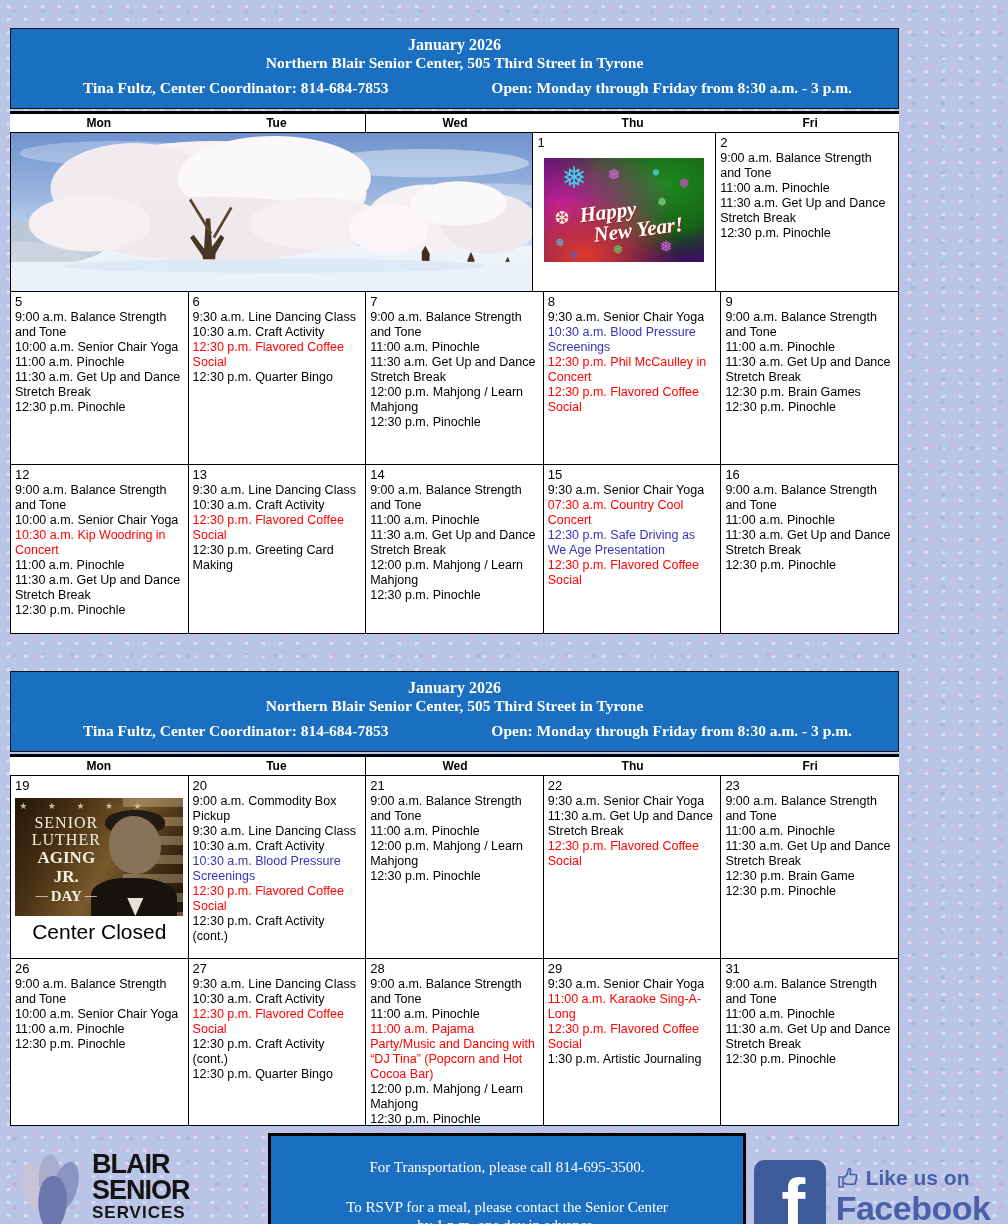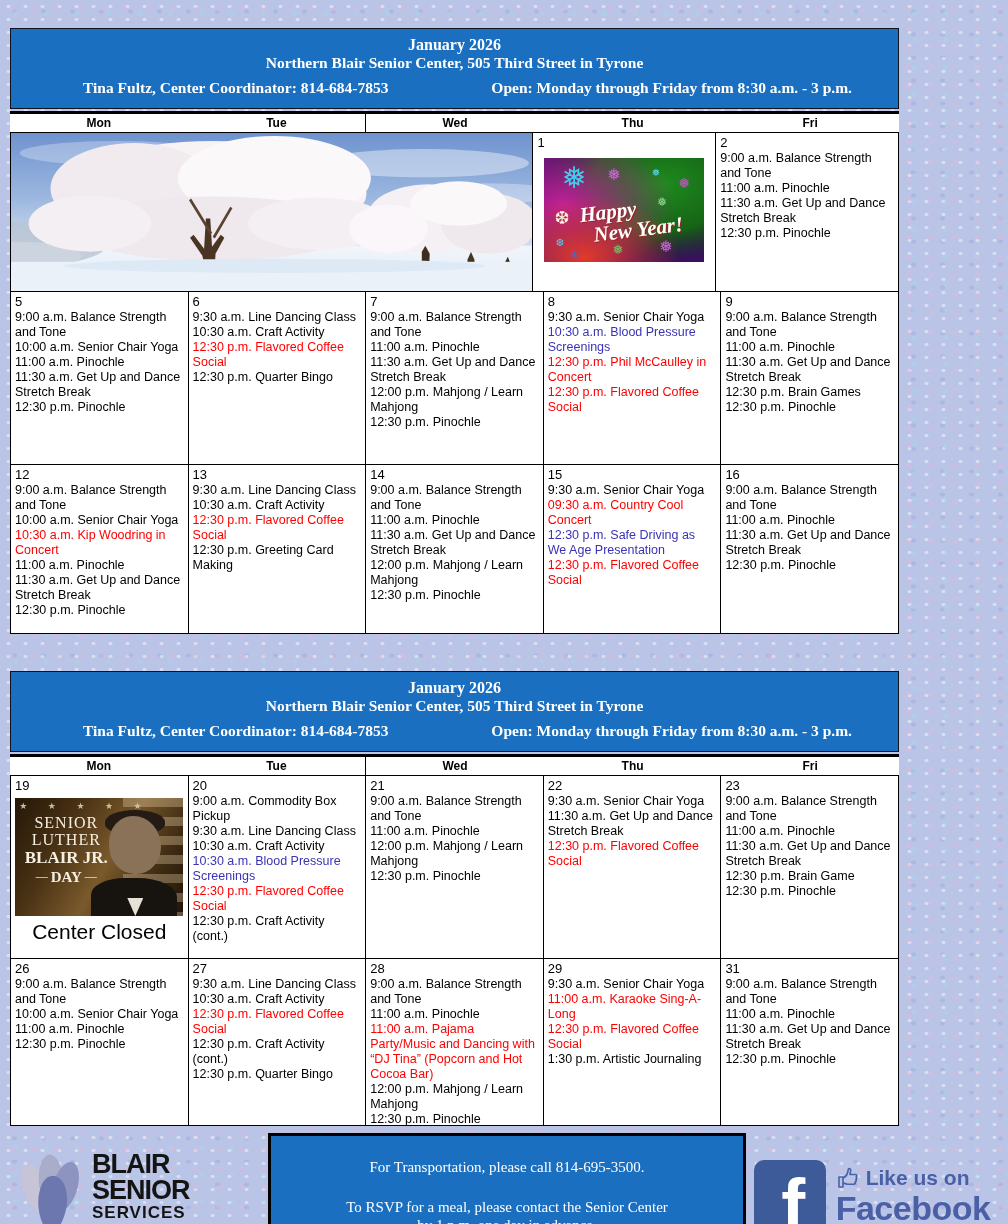--- a/index.html
+++ b/index.html
@@ -253,21 +253,21 @@
           <div class="day-num">14</div>
           <div class="ev">9:00 a.m. Balance Strength and Tone</div>
           <div class="ev">11:00 a.m. Pinochle</div>
           <div class="ev">11:30 a.m. Get Up and Dance Stretch Break</div>
           <div class="ev">12:00 p.m. Mahjong / Learn Mahjong</div>
           <div class="ev">12:30 p.m. Pinochle</div>
         </div>
         <div class="cal-cell">
           <div class="day-num">15</div>
           <div class="ev">9:30 a.m. Senior Chair Yoga</div>
-          <div class="ev ev-red">09:30 a.m. Country Cool Concert</div>
+          <div class="ev ev-red">07:30 a.m. Country Cool Concert</div>
           <div class="ev ev-blue">12:30 p.m. Safe Driving as We Age Presentation</div>
           <div class="ev ev-red">12:30 p.m. Flavored Coffee Social</div>
         </div>
         <div class="cal-cell">
           <div class="day-num">16</div>
           <div class="ev">9:00 a.m. Balance Strength and Tone</div>
           <div class="ev">11:00 a.m. Pinochle</div>
           <div class="ev">11:30 a.m. Get Up and Dance Stretch Break</div>
           <div class="ev">12:30 p.m. Pinochle</div>
         </div>
@@ -298,21 +298,21 @@
   <div class="mlk-box">
     <div class="mlk-stripes"></div>
     <div class="mlk-stars">★ ★ ★ ★ ★</div>
     <div class="mlk-hair"></div>
     <div class="mlk-head"></div>
     <div class="mlk-body"></div>
     <div class="mlk-collar"></div>
     <div class="mlk-text">
       <div class="mlk-l1">SENIOR</div>
       <div class="mlk-l2">LUTHER</div>
-      <div class="mlk-l3">BLAIR JR.</div>
+      <div class="mlk-l3">AGING JR.</div>
       <div class="mlk-l4">DAY</div>
     </div>
   </div>
   <div class="mlk-caption">Center Closed</div>
 </div>
         <div class="cal-cell">
           <div class="day-num">20</div>
           <div class="ev">9:00 a.m. Commodity Box Pickup</div>
           <div class="ev">9:30 a.m. Line Dancing Class</div>
           <div class="ev">10:30 a.m. Craft Activity</div>

